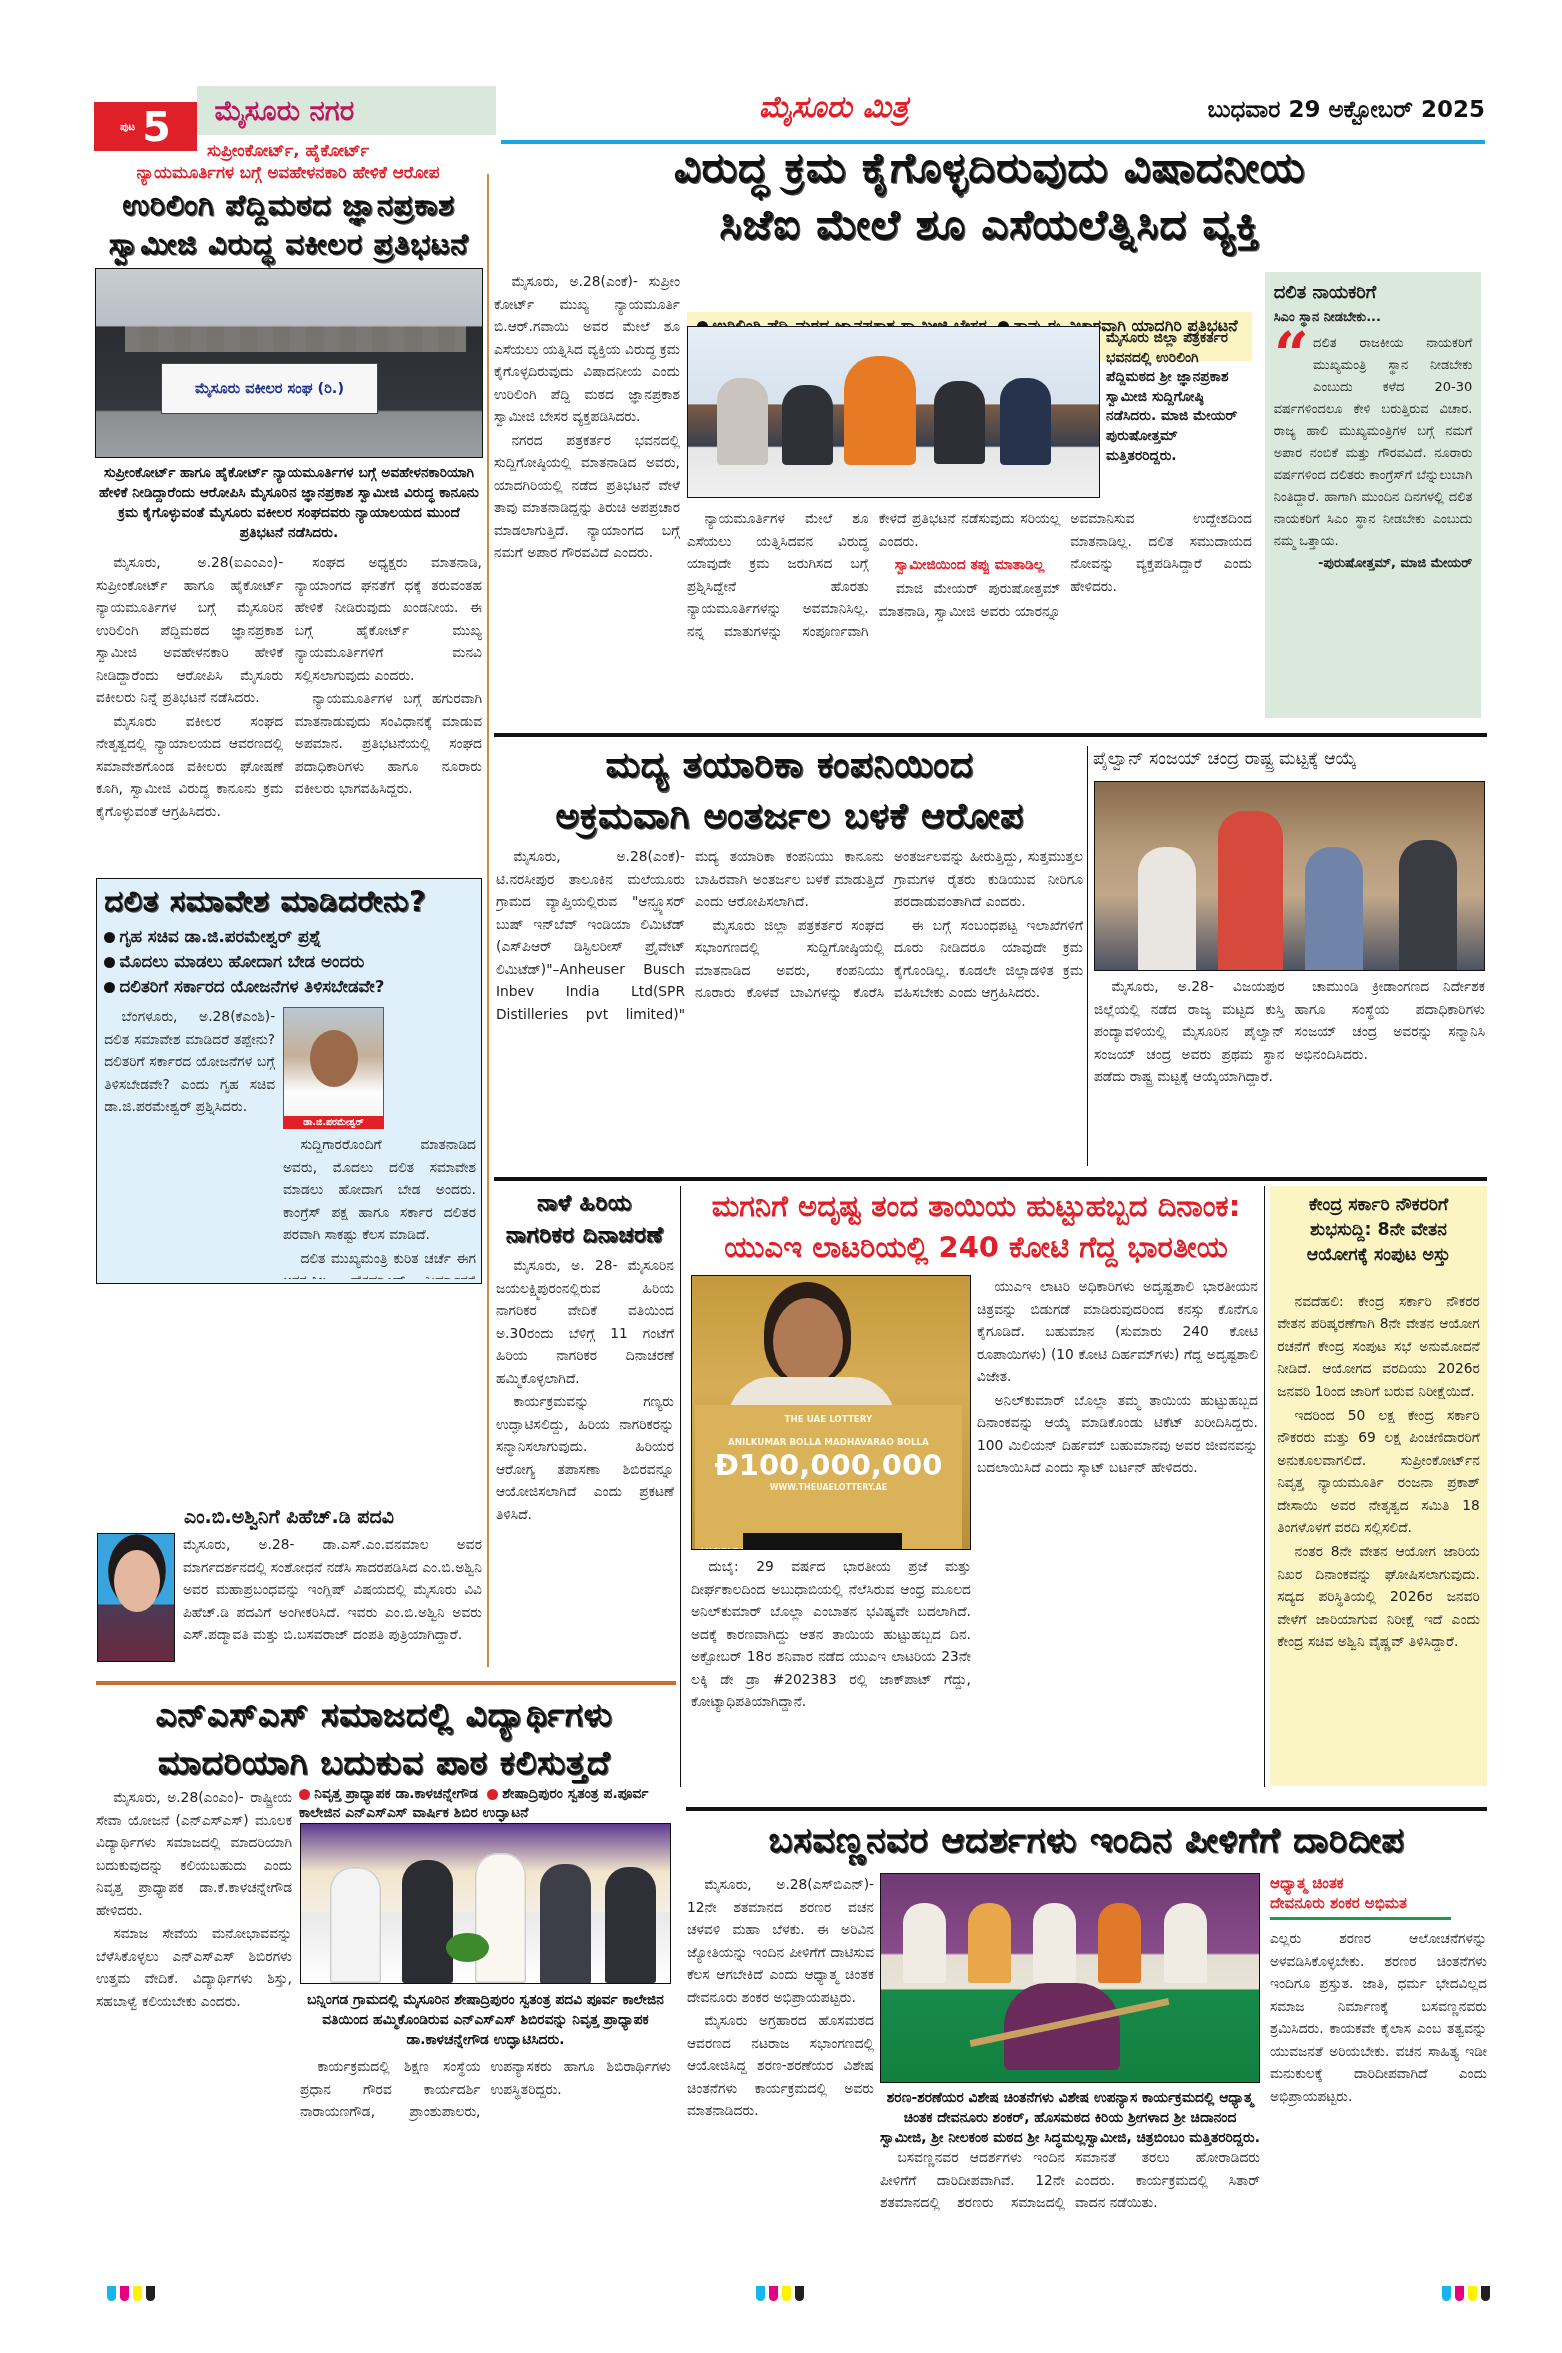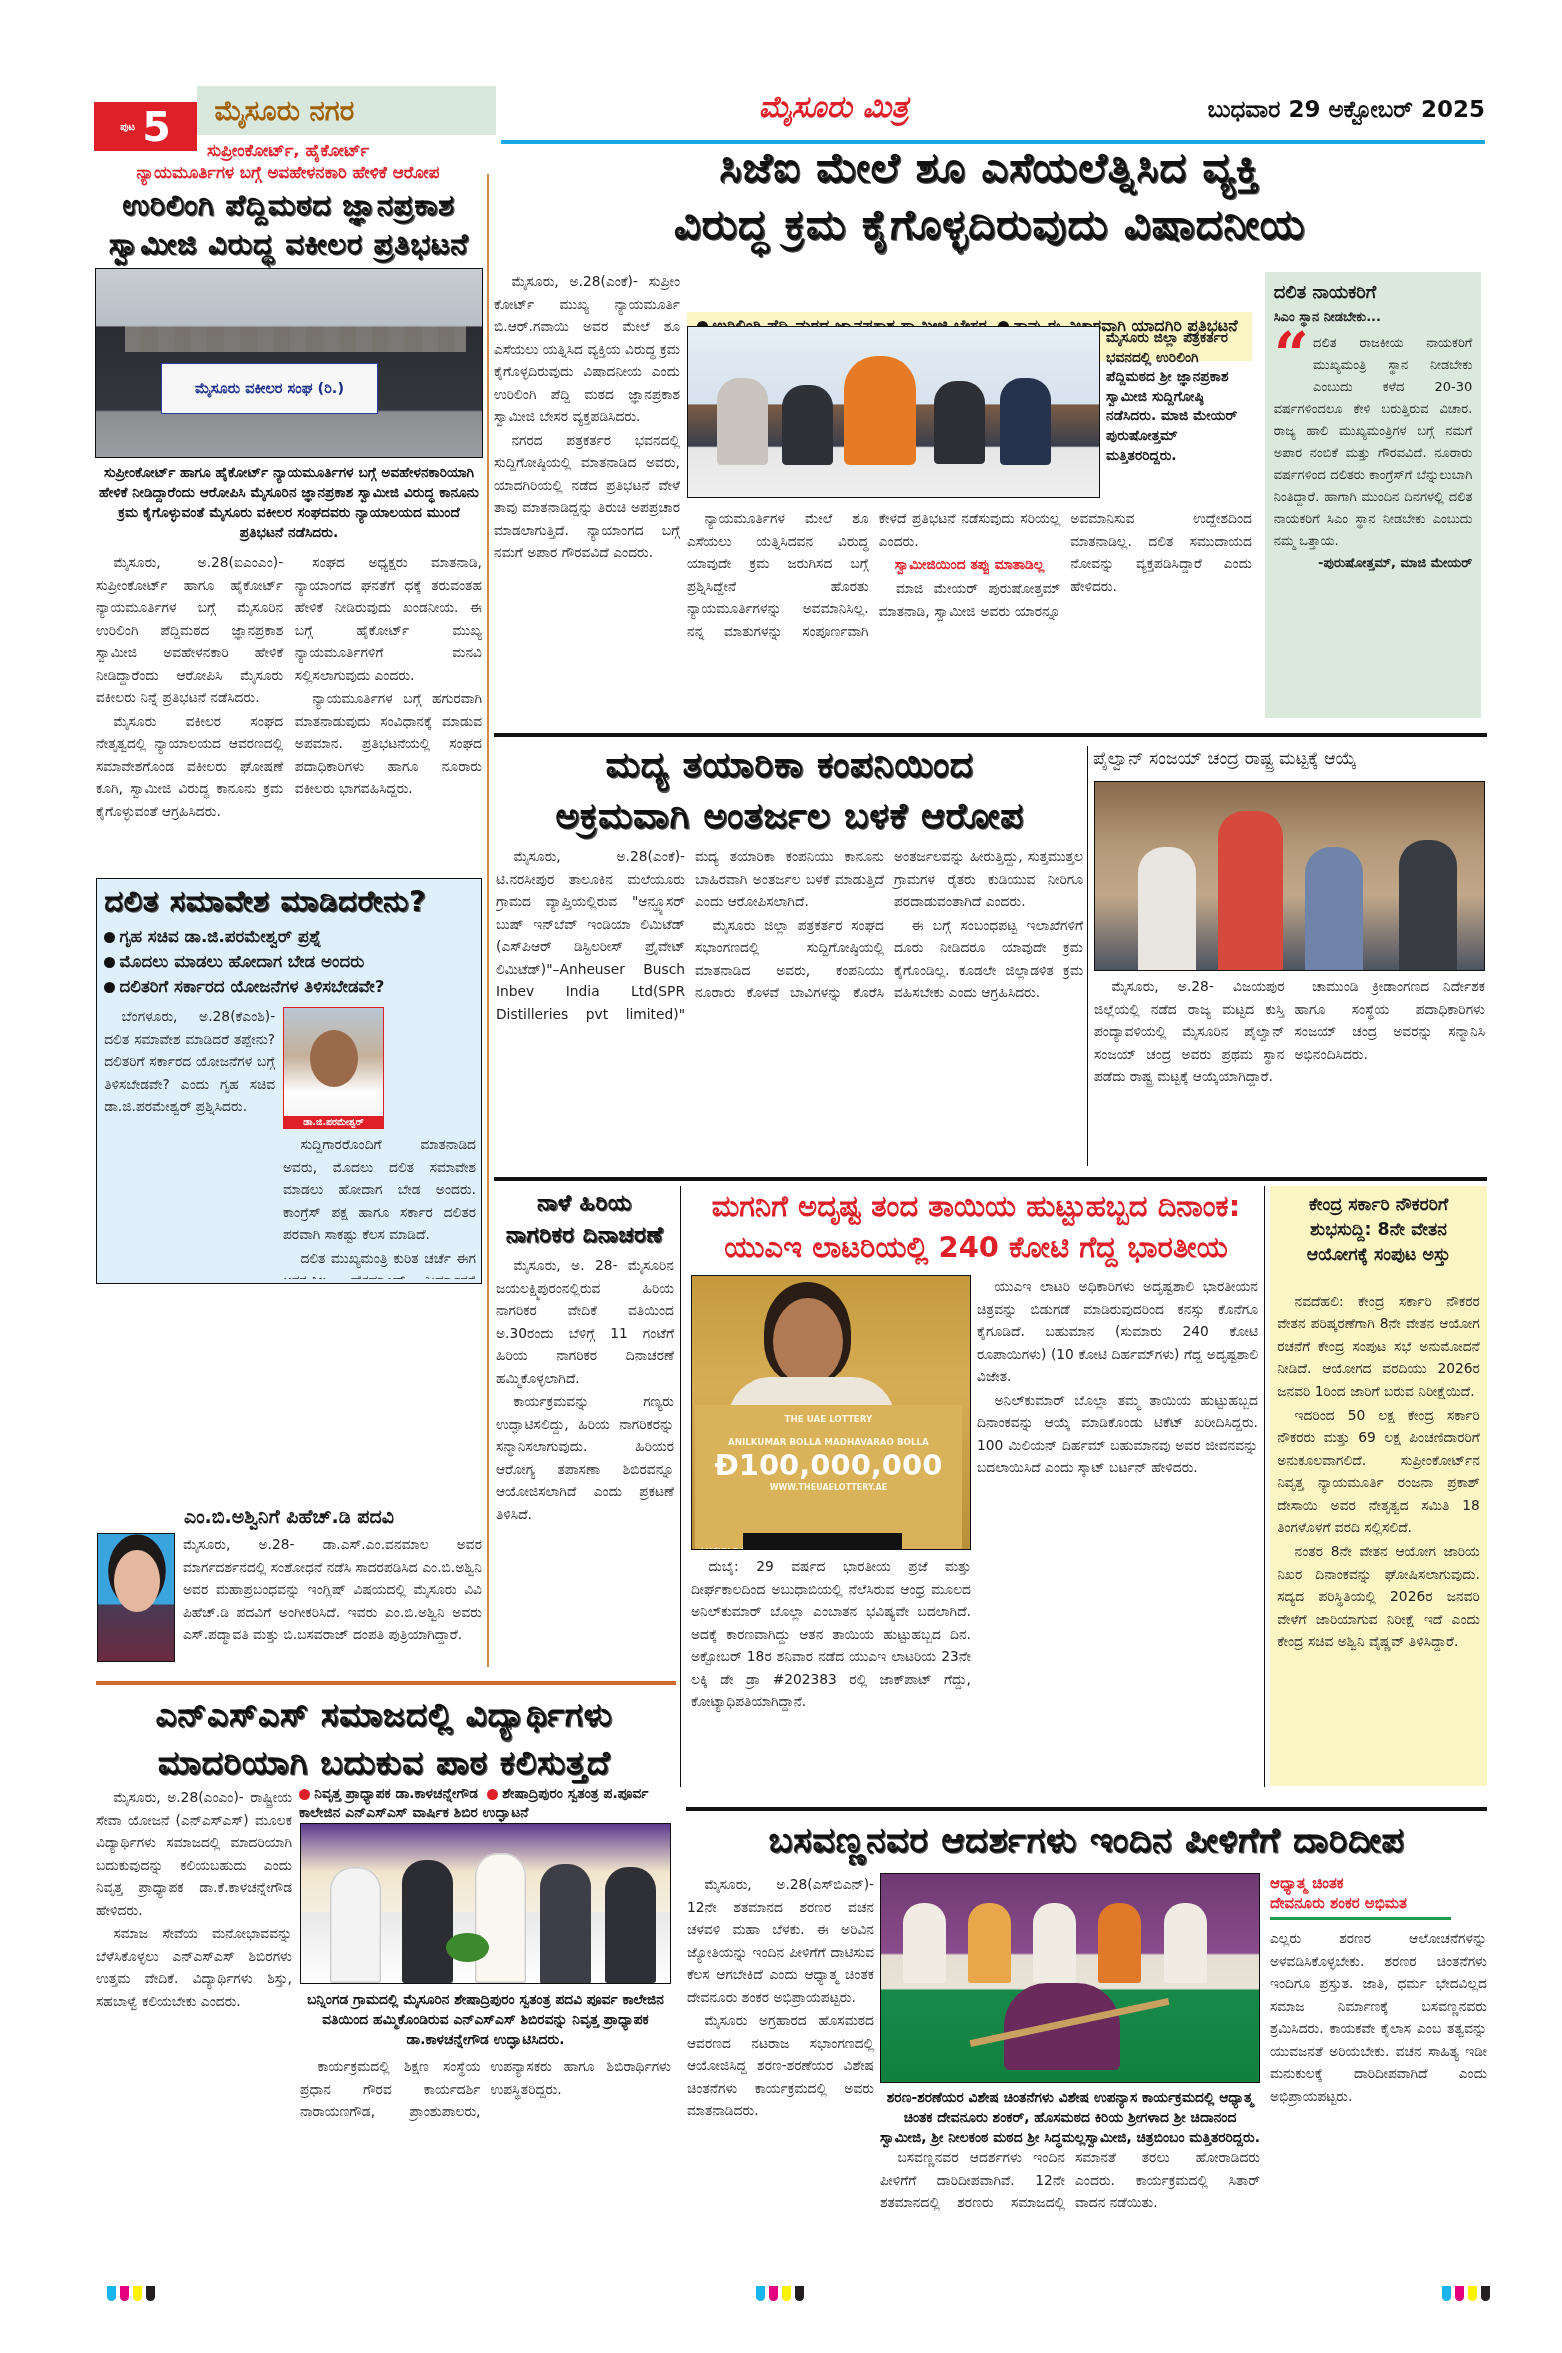--- a/index.html
+++ b/index.html
@@ -25,21 +25,21 @@
 </style>
 </head>
 <body>
 
 <div class="abs" style="left:94px; top:86px; width:1391px; height:80px;">
   <div class="abs" style="left:0; top:16px; width:103px; height:49px; background:#e02028; color:#fff; display:flex; align-items:center; justify-content:center; gap:7.2px;">
     <span style="font-size:10px; font-weight:700;">ಪುಟ</span>
     <span style="font-size:41px; font-weight:900;">5</span>
   </div>
   <div class="abs" style="left:103px; top:0; width:299px; height:49px; background:#d9e8dc; display:flex; align-items:center; padding-left:17.4px;">
-    <span style="font-size:27.5px; font-weight:700; color:#a16207;">ಮೈಸೂರು ನಗರ</span>
+    <span style="font-size:27.5px; font-weight:700; color:#be185d;">ಮೈಸೂರು ನಗರ</span>
   </div>
   <div class="abs center" style="left:580px; top:2.9px; width:319px; height:43px;">
     <span style="font-size:30px; font-weight:900; color:#e02028; font-style:italic;">ಮೈಸೂರು ಮಿತ್ರ</span>
   </div>
   <div class="abs" style="right:0; top:10px; font-size:23px; font-weight:700; color:#111;">
     <span>ಬುಧವಾರ 29 ಅಕ್ಟೋಬರ್ 2025</span>
   </div>
   <div class="abs" style="left:407px; top:54px; width:984px; height:4.3px; background:#17a8e3;"></div>
 </div>
 
@@ -63,22 +63,22 @@
 </div>
 <div class="abs caption" style="left:96px; top:462px; width:386px;">ಸುಪ್ರೀಂಕೋರ್ಟ್ ಹಾಗೂ ಹೈಕೋರ್ಟ್ ನ್ಯಾಯಮೂರ್ತಿಗಳ ಬಗ್ಗೆ ಅವಹೇಳನಕಾರಿಯಾಗಿ ಹೇಳಿಕೆ ನೀಡಿದ್ದಾರೆಂದು ಆರೋಪಿಸಿ ಮೈಸೂರಿನ ಜ್ಞಾನಪ್ರಕಾಶ ಸ್ವಾಮೀಜಿ ವಿರುದ್ಧ ಕಾನೂನು ಕ್ರಮ ಕೈಗೊಳ್ಳುವಂತೆ ಮೈಸೂರು ವಕೀಲರ ಸಂಘದವರು ನ್ಯಾಯಾಲಯದ ಮುಂದೆ ಪ್ರತಿಭಟನೆ ನಡೆಸಿದರು.</div>
 <div class="abs body-text" style="left:96px; top:551px; width:386px; height:317px; column-count:2; column-gap:11.6px;">
   <p>ಮೈಸೂರು, ಅ.28(ಐಎಂಎಂ)- ಸುಪ್ರೀಂಕೋರ್ಟ್ ಹಾಗೂ ಹೈಕೋರ್ಟ್ ನ್ಯಾಯಮೂರ್ತಿಗಳ ಬಗ್ಗೆ ಮೈಸೂರಿನ ಉರಿಲಿಂಗಿ ಪೆದ್ದಿಮಠದ ಜ್ಞಾನಪ್ರಕಾಶ ಸ್ವಾಮೀಜಿ ಅವಹೇಳನಕಾರಿ ಹೇಳಿಕೆ ನೀಡಿದ್ದಾರೆಂದು ಆರೋಪಿಸಿ ಮೈಸೂರು ವಕೀಲರು ನಿನ್ನೆ ಪ್ರತಿಭಟನೆ ನಡೆಸಿದರು.</p>
   <p>ಮೈಸೂರು ವಕೀಲರ ಸಂಘದ ನೇತೃತ್ವದಲ್ಲಿ ನ್ಯಾಯಾಲಯದ ಆವರಣದಲ್ಲಿ ಸಮಾವೇಶಗೊಂಡ ವಕೀಲರು ಘೋಷಣೆ ಕೂಗಿ, ಸ್ವಾಮೀಜಿ ವಿರುದ್ಧ ಕಾನೂನು ಕ್ರಮ ಕೈಗೊಳ್ಳುವಂತೆ ಆಗ್ರಹಿಸಿದರು.</p>
   <p>ಸಂಘದ ಅಧ್ಯಕ್ಷರು ಮಾತನಾಡಿ, ನ್ಯಾಯಾಂಗದ ಘನತೆಗೆ ಧಕ್ಕೆ ತರುವಂತಹ ಹೇಳಿಕೆ ನೀಡಿರುವುದು ಖಂಡನೀಯ. ಈ ಬಗ್ಗೆ ಹೈಕೋರ್ಟ್ ಮುಖ್ಯ ನ್ಯಾಯಮೂರ್ತಿಗಳಿಗೆ ಮನವಿ ಸಲ್ಲಿಸಲಾಗುವುದು ಎಂದರು.</p>
   <p>ನ್ಯಾಯಮೂರ್ತಿಗಳ ಬಗ್ಗೆ ಹಗುರವಾಗಿ ಮಾತನಾಡುವುದು ಸಂವಿಧಾನಕ್ಕೆ ಮಾಡುವ ಅಪಮಾನ. ಪ್ರತಿಭಟನೆಯಲ್ಲಿ ಸಂಘದ ಪದಾಧಿಕಾರಿಗಳು ಹಾಗೂ ನೂರಾರು ವಕೀಲರು ಭಾಗವಹಿಸಿದ್ದರು.</p>
 </div>
 
 <div class="abs center headline-xl" style="left:493px; top:139px; width:993px; font-size:42px; line-height:57px;">
+  <div>ವಿರುದ್ಧ ಕ್ರಮ ಕೈಗೊಳ್ಳದಿರುವುದು ವಿಷಾದನೀಯ</div>
   <div>ಸಿಜೆಐ ಮೇಲೆ ಶೂ ಎಸೆಯಲೆತ್ನಿಸಿದ ವ್ಯಕ್ತಿ</div>
-  <div>ವಿರುದ್ಧ ಕ್ರಮ ಕೈಗೊಳ್ಳದಿರುವುದು ವಿಷಾದನೀಯ</div>
 </div>
 <div class="abs" style="left:687px; top:268px; width:565px; height:49px; background:#fbf4c3; padding:4.3px 10px; font-size:16px; font-weight:700; line-height:20px;margin-top:44px;">
   <span class="dot"></span><span>ಉರಿಲಿಂಗಿ ಪೆದ್ದಿ ಮಠದ ಜ್ಞಾನಪ್ರಕಾಶ ಸ್ವಾಮೀಜಿ ಬೇಸರ</span>
   <span class="dot" style="margin-left:5.8px;"></span><span>ತಾವು ಈ ವಿಚಾರವಾಗಿ ಯಾದಗಿರಿ ಪ್ರತಿಭಟನೆ ವೇಳೆ ಮಾತನಾಡಿದ್ದನ್ನು ತಿರುಚುವ ಯತ್ನ</span>
 </div>
 <div class="abs body-text" style="left:494px; top:270px; width:186px; height:449px;">
   <p>ಮೈಸೂರು, ಅ.28(ಎಂಕೆ)- ಸುಪ್ರೀಂ ಕೋರ್ಟ್ ಮುಖ್ಯ ನ್ಯಾಯಮೂರ್ತಿ ಬಿ.ಆರ್.ಗವಾಯಿ ಅವರ ಮೇಲೆ ಶೂ ಎಸೆಯಲು ಯತ್ನಿಸಿದ ವ್ಯಕ್ತಿಯ ವಿರುದ್ಧ ಕ್ರಮ ಕೈಗೊಳ್ಳದಿರುವುದು ವಿಷಾದನೀಯ ಎಂದು ಉರಿಲಿಂಗಿ ಪೆದ್ದಿ ಮಠದ ಜ್ಞಾನಪ್ರಕಾಶ ಸ್ವಾಮೀಜಿ ಬೇಸರ ವ್ಯಕ್ತಪಡಿಸಿದರು.</p>
   <p>ನಗರದ ಪತ್ರಕರ್ತರ ಭವನದಲ್ಲಿ ಸುದ್ದಿಗೋಷ್ಠಿಯಲ್ಲಿ ಮಾತನಾಡಿದ ಅವರು, ಯಾದಗಿರಿಯಲ್ಲಿ ನಡೆದ ಪ್ರತಿಭಟನೆ ವೇಳೆ ತಾವು ಮಾತನಾಡಿದ್ದನ್ನು ತಿರುಚಿ ಅಪಪ್ರಚಾರ ಮಾಡಲಾಗುತ್ತಿದೆ. ನ್ಯಾಯಾಂಗದ ಬಗ್ಗೆ ನಮಗೆ ಅಪಾರ ಗೌರವವಿದೆ ಎಂದರು.</p>
 </div>
 <div class="abs photo" style="left:687px; top:326px; width:413px; height:172px;">

